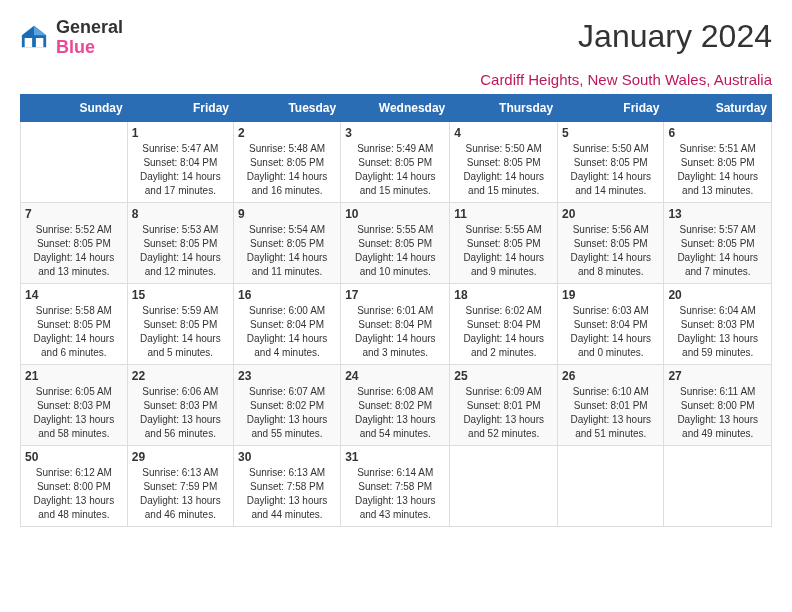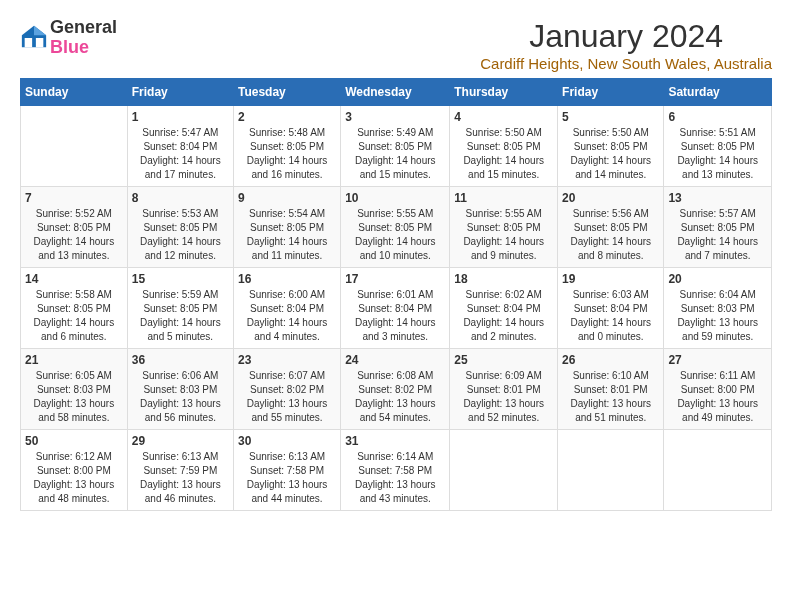--- a/index.html
+++ b/index.html
@@ -16,57 +16,58 @@
     }
     .header-row {
       display: flex;
       justify-content: space-between;
       align-items: flex-start;
       margin-bottom: 6px;
     }
     .logo {
       display: flex;
       align-items: center;
-      gap: 2px;
+      gap: 8px;
     }
     .logo-text {
       font-size: 18px;
       font-weight: bold;
       color: #333;
       line-height: 1.1;
     }
     .logo-blue { color: #ec4899; }
     .logo-icon {
       width: 28px;
       height: 28px;
     }
     .title-block {
-      text-align: center;
+      text-align: right;
     }
     .month-title {
       font-size: 32px;
       font-weight: normal;
       color: #333;
     }
     .location-title {
       font-size: 15px;
-      color: #a16207;
+      color: #be185d;
+      margin-top: 16px;
     }
     table {
       width: 100%;
       border-collapse: collapse;
       font-size: 11px;
     }
     thead tr {
       background: #2a6db5;
       color: #fff;
     }
     thead th {
       padding: 6px 4px;
-      text-align: left;
+      text-align: right;
       font-size: 12px;
       font-weight: bold;
       border: 1px solid #2a6db5;
     }
     tbody tr {
       border-bottom: 1px solid #ccc;
     }
     tbody td {
       border: 1px solid #ddd;
       padding: 4px 4px;
@@ -219,21 +220,21 @@
             <span class="day-num">20</span>
             <div class="day-info">Sunrise: 6:04 AM<br>Sunset: 8:03 PM<br>Daylight: 13 hours<br>and 59 minutes.</div>
           </td>
         </tr>
         <tr>
           <td>
             <span class="day-num">21</span>
             <div class="day-info">Sunrise: 6:05 AM<br>Sunset: 8:03 PM<br>Daylight: 13 hours<br>and 58 minutes.</div>
           </td>
           <td>
-            <span class="day-num">36</span>
+            <span class="day-num">22</span>
             <div class="day-info">Sunrise: 6:06 AM<br>Sunset: 8:03 PM<br>Daylight: 13 hours<br>and 56 minutes.</div>
           </td>
           <td>
             <span class="day-num">23</span>
             <div class="day-info">Sunrise: 6:07 AM<br>Sunset: 8:02 PM<br>Daylight: 13 hours<br>and 55 minutes.</div>
           </td>
           <td>
             <span class="day-num">24</span>
             <div class="day-info">Sunrise: 6:08 AM<br>Sunset: 8:02 PM<br>Daylight: 13 hours<br>and 54 minutes.</div>
           </td>

